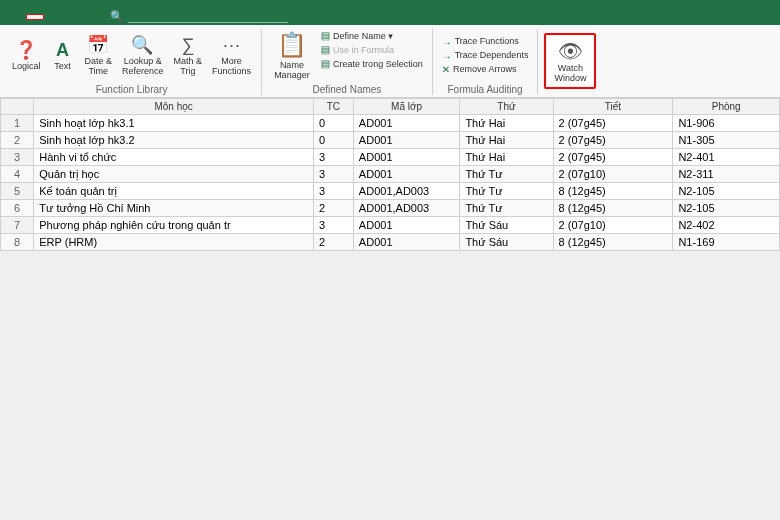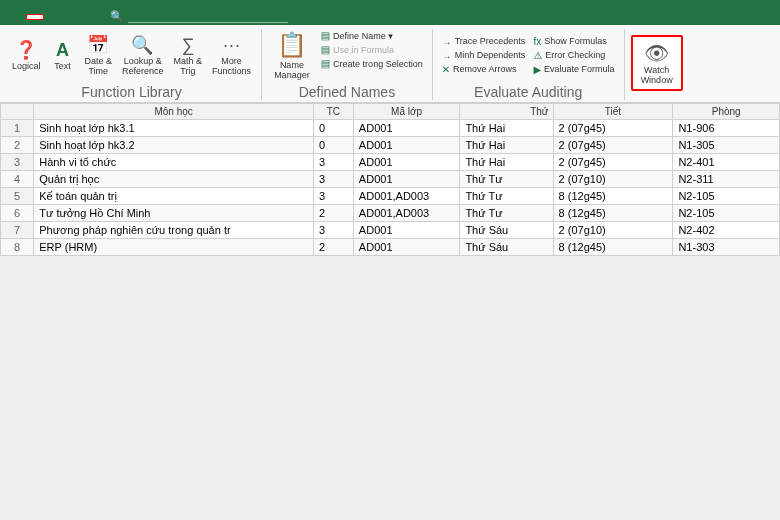--- a/index.html
+++ b/index.html
@@ -95,21 +95,21 @@
       min-width: fit-content;
     }
     .ribbon-group:last-child { border-right: none; }
     .ribbon-group-buttons {
       display: flex;
       align-items: center;
       gap: 2px;
       flex: 1;
     }
     .ribbon-group-label {
-      font-size: 14px;
+      font-size: 10px;
       color: #666;
       margin-top: 2px;
       text-align: left;
     }
     .ribbon-btn {
       display: flex;
       flex-direction: column;
       align-items: center;
       padding: 2px 4px;
       cursor: pointer;
@@ -185,21 +185,21 @@
       border: 1px solid #d0d0d0;
       padding: 2px 5px;
       white-space: nowrap;
       overflow: hidden;
       max-width: 0;
     }
     tr:nth-child(even) td { background: #f9f9f9; }
     .col-a { width: 210px; }
     .col-b { width: 30px; }
     .col-c { width: 80px; }
-    .col-d { width: 70px; text-align: right; }
+    .col-d { width: 70px; }
     .col-e { width: 90px; margin-left: 48px; }
     .col-f { width: 80px; }
     .row-num { background: #f2f2f2; text-align: center; color: #666; width: 25px; }
   </style>
 </head>
 <body>
 
 <div class="title-bar">
   <span></span>
   <span class="number-badge badge-2"></span>
@@ -272,47 +272,33 @@
       </div>
     </div>
     <div class="ribbon-group-label">Defined Names</div>
   </div>
 
   <div class="ribbon-group">
     <div class="ribbon-group-buttons">
       <div class="ribbon-small-group">
         <div class="ribbon-small-btn">
           <span class="ribbon-small-icon">→</span>
-          <span>Trace Precedents</span>
+          <span>Trace Functions</span>
         </div>
         <div class="ribbon-small-btn">
           <span class="ribbon-small-icon">→</span>
-          <span>Minh Dependents</span>
+          <span>Trace Dependents</span>
         </div>
         <div class="ribbon-small-btn">
           <span class="ribbon-small-icon">✕</span>
           <span>Remove Arrows</span>
         </div>
       </div>
-      <div class="ribbon-small-group">
-        <div class="ribbon-small-btn">
-          <span class="ribbon-small-icon">fx</span>
-          <span>Show Formulas</span>
-        </div>
-        <div class="ribbon-small-btn">
-          <span class="ribbon-small-icon">⚠</span>
-          <span>Error Checking</span>
-        </div>
-        <div class="ribbon-small-btn">
-          <span class="ribbon-small-icon">▶</span>
-          <span>Evaluate Formula</span>
-        </div>
-      </div>
     </div>
-    <div class="ribbon-group-label">Evaluate Auditing</div>
+    <div class="ribbon-group-label">Formula Auditing</div>
   </div>
 
   <div class="ribbon-group">
     <div class="ribbon-group-buttons">
       <div class="ribbon-btn-large watch-window-btn" style="border: 2px solid #ff0000; padding: 4px 8px;">
         <span class="ribbon-btn-icon" style="font-size:20px;">👁</span>
         <span>Watch<br>Window</span>
       </div>
     </div>
     <div class="ribbon-group-label"></div>
@@ -396,17 +382,17 @@
           <td>2 (07g10)</td>
           <td>N2-402</td>
         </tr>
         <tr>
           <td class="row-num">8</td>
           <td>ERP (HRM)</td>
           <td>2</td>
           <td>AD001</td>
           <td>Thứ Sáu</td>
           <td>8 (12g45)</td>
-          <td>N1-303</td>
+          <td>N1-169</td>
         </tr>
       </tbody>
   </table>
 </div>
 
 </body></html>

